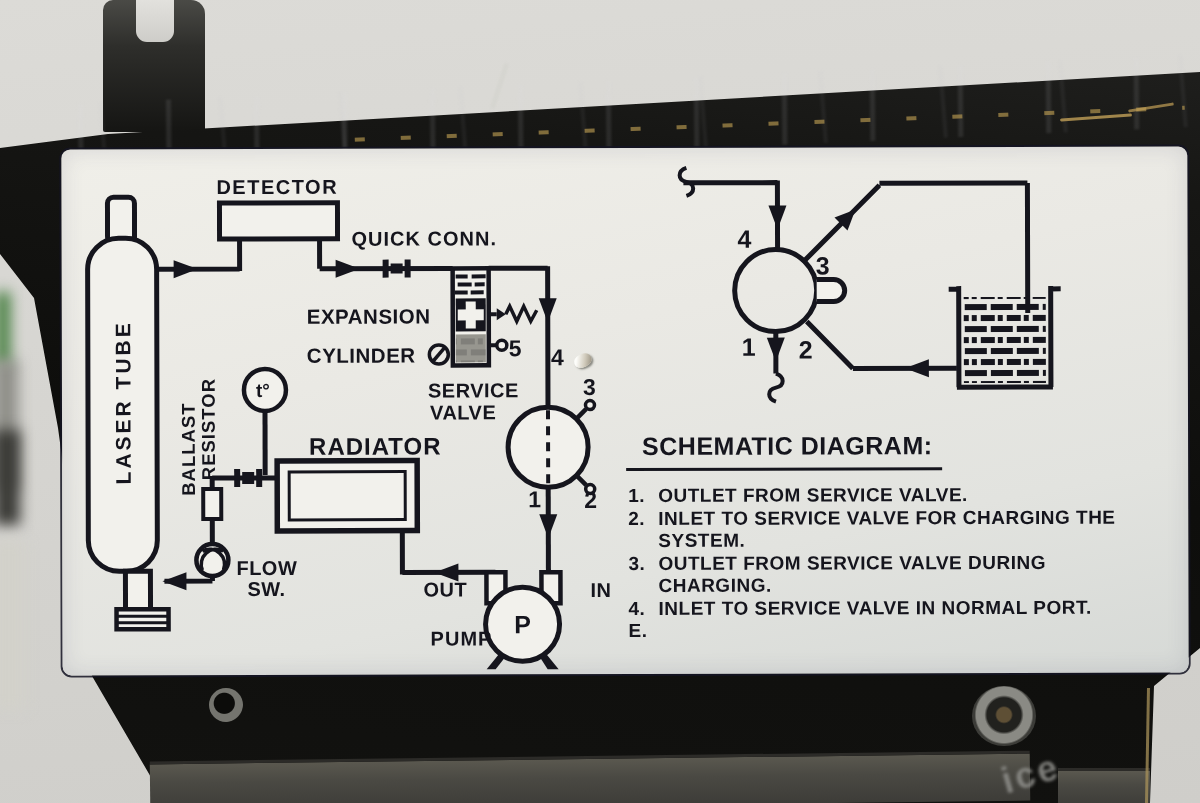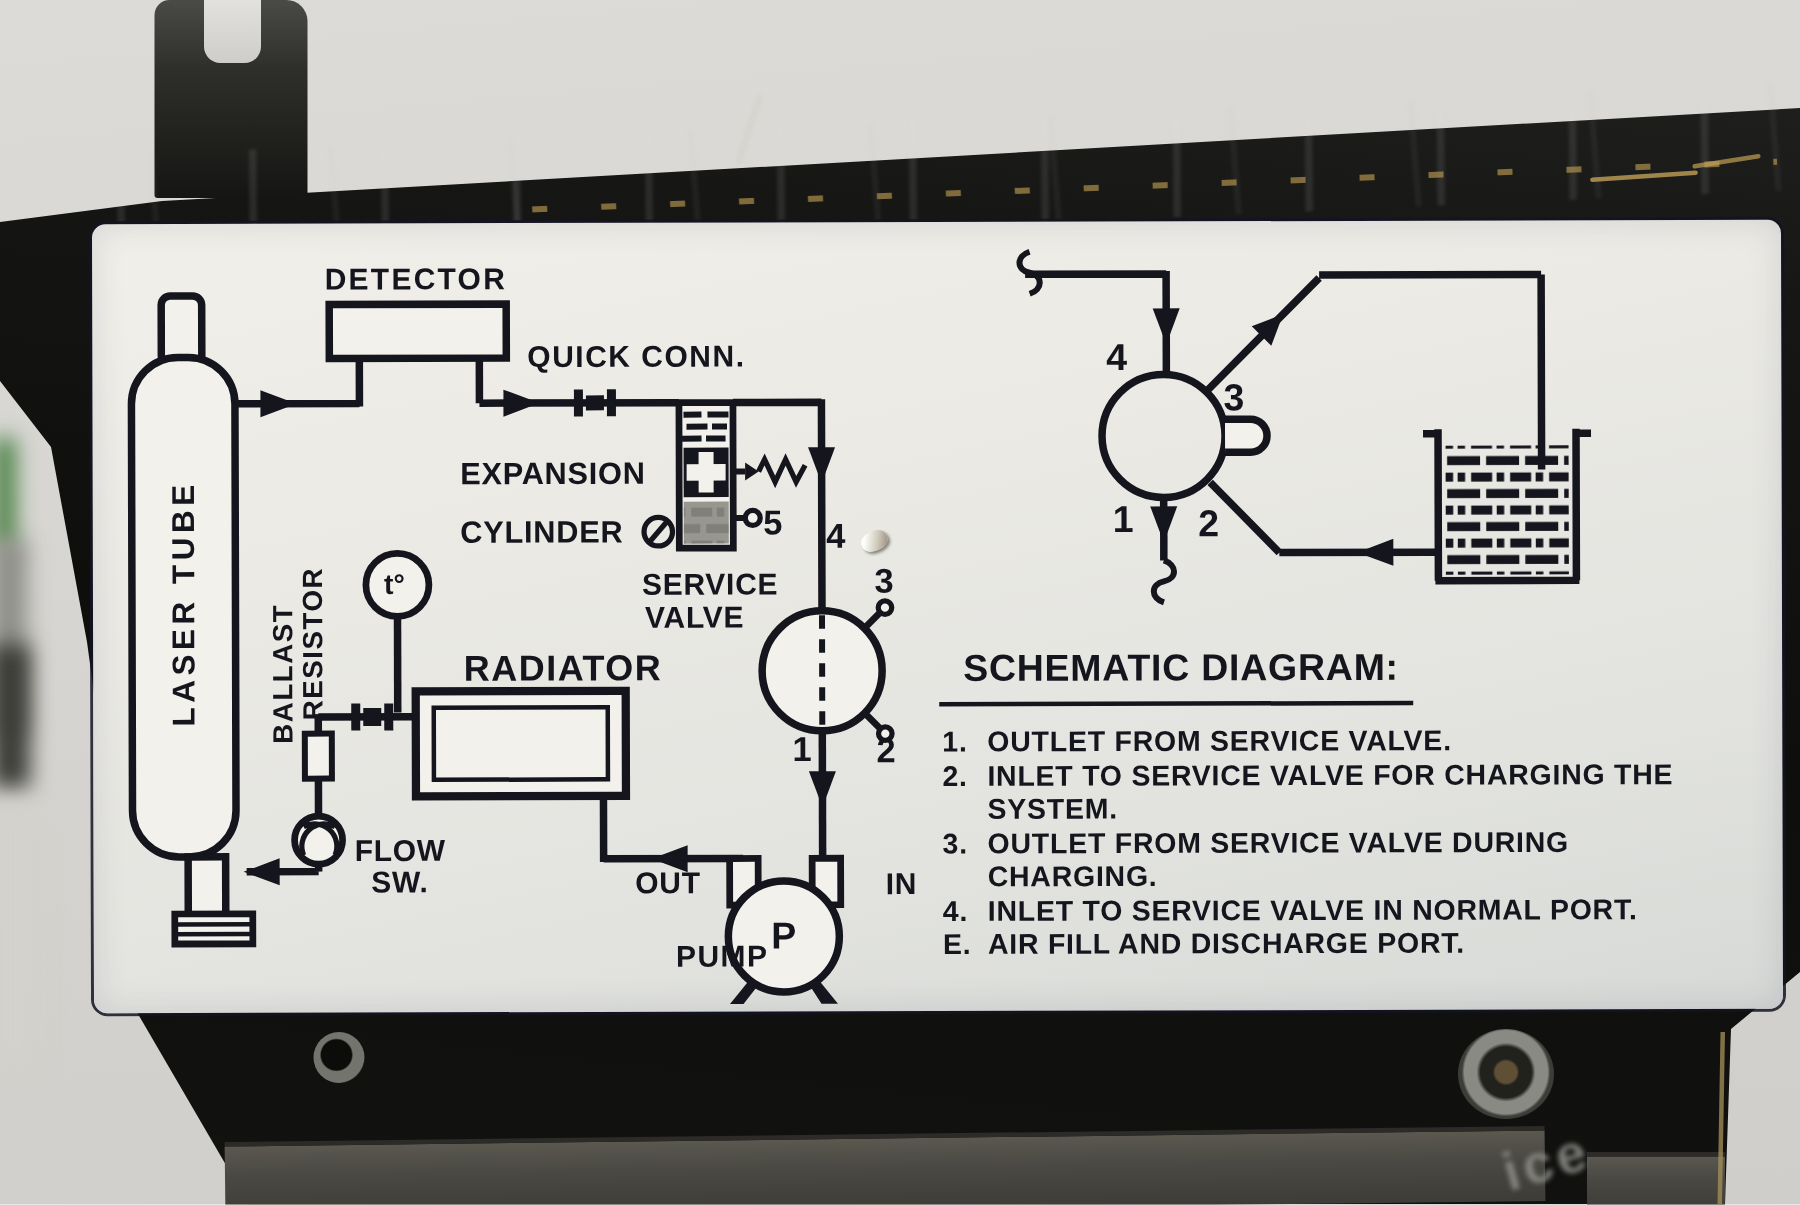--- a/index.html
+++ b/index.html
@@ -252,21 +252,21 @@
   <div class="lbl" style="left:466px;top:340px;font-size:23px;">1</div>
   <div class="lbl" style="left:522px;top:341px;font-size:23px;">2</div>
   <div class="lbl rot" style="left:127px;top:300px;font-size:18.5px;letter-spacing:1px;">BALLAST</div>
   <div class="lbl rot" style="left:147px;top:280px;font-size:18.5px;letter-spacing:1px;">RESISTOR</div>
   <div class="lbl" style="left:194px;top:232px;font-size:19px;">t°</div>
   <div class="lbl" style="left:227px;top:286px;font-size:24px;letter-spacing:1px;margin-left:20px;">RADIATOR</div>
   <div class="lbl" style="left:174px;top:409px;font-size:20px;letter-spacing:.5px;">FLOW</div>
   <div class="lbl" style="left:185px;top:430px;font-size:20px;letter-spacing:.5px;">SW.</div>
   <div class="lbl" style="left:361px;top:431px;font-size:20px;letter-spacing:.5px;">OUT</div>
   <div class="lbl" style="left:504px;top:432px;font-size:20px;letter-spacing:.5px;margin-left:24px;">IN</div>
-  <div class="lbl" style="left:344px;top:480px;font-size:20px;letter-spacing:1px;padding-left:44px;">PUMP</div>
+  <div class="lbl" style="left:324px;top:480px;font-size:20px;letter-spacing:1px;padding-left:44px;">PUMP</div>
   <div class="lbl" style="left:460px;top:464px;font-size:25px;transform:translateX(-50%);">P</div>
 
   <div class="lbl" style="left:676px;top:79px;font-size:25px;">4</div>
   <div class="lbl" style="left:754px;top:106px;font-size:25px;">3</div>
   <div class="lbl" style="left:680px;top:187px;font-size:25px;">1</div>
   <div class="lbl" style="left:737px;top:190px;font-size:25px;">2</div>
 
   <div class="lbl heading">SCHEMATIC DIAGRAM:</div>
   <div class="heading-underline"></div>
 
@@ -282,18 +282,17 @@
     <div class="note-row">
       <span class="note-num">3.</span>
       <span class="note-text">OUTLET FROM SERVICE VALVE DURING CHARGING.</span>
     </div>
     <div class="note-row">
       <span class="note-num">4.</span>
       <span class="note-text">INLET TO SERVICE VALVE IN NORMAL PORT.</span>
     </div>
     <div class="note-row">
       <span class="note-num">E.</span>
-      <span class="note-text">AIR FILL AND DISCHARGE PORT.</span>
     </div>
   </div>
 
   <div class="speck"></div>
 </div>
 
 </body></html>

